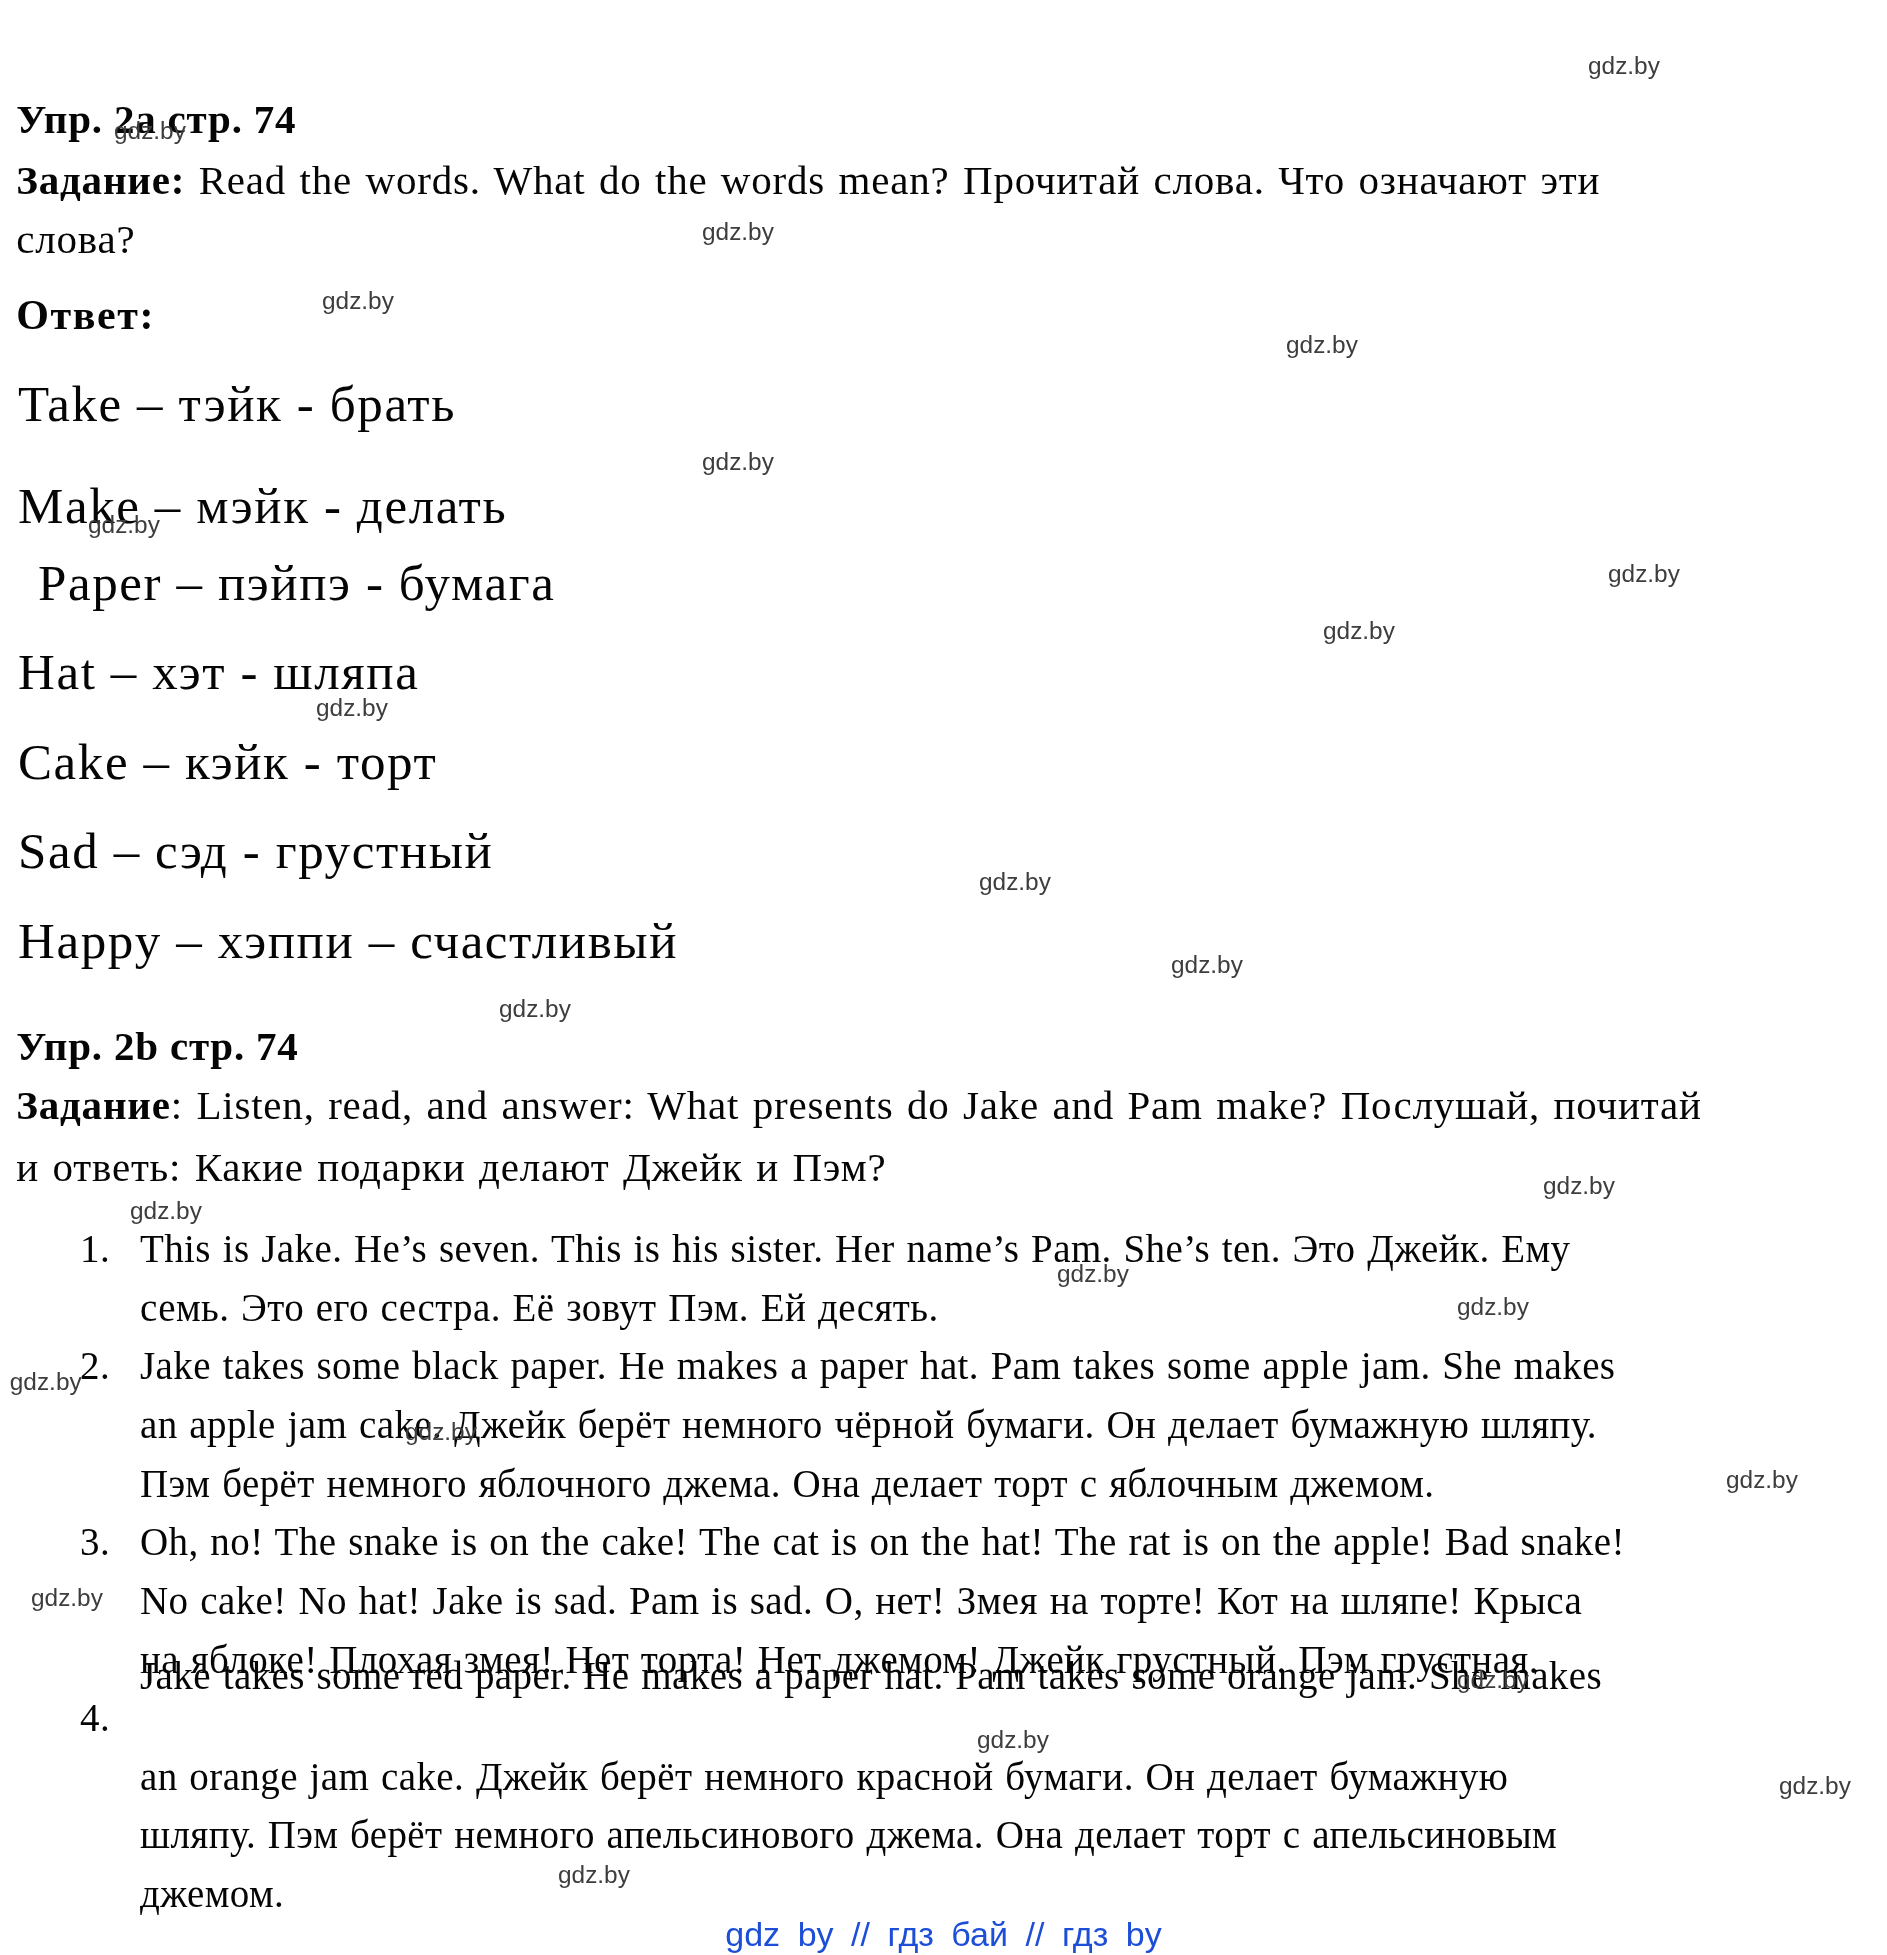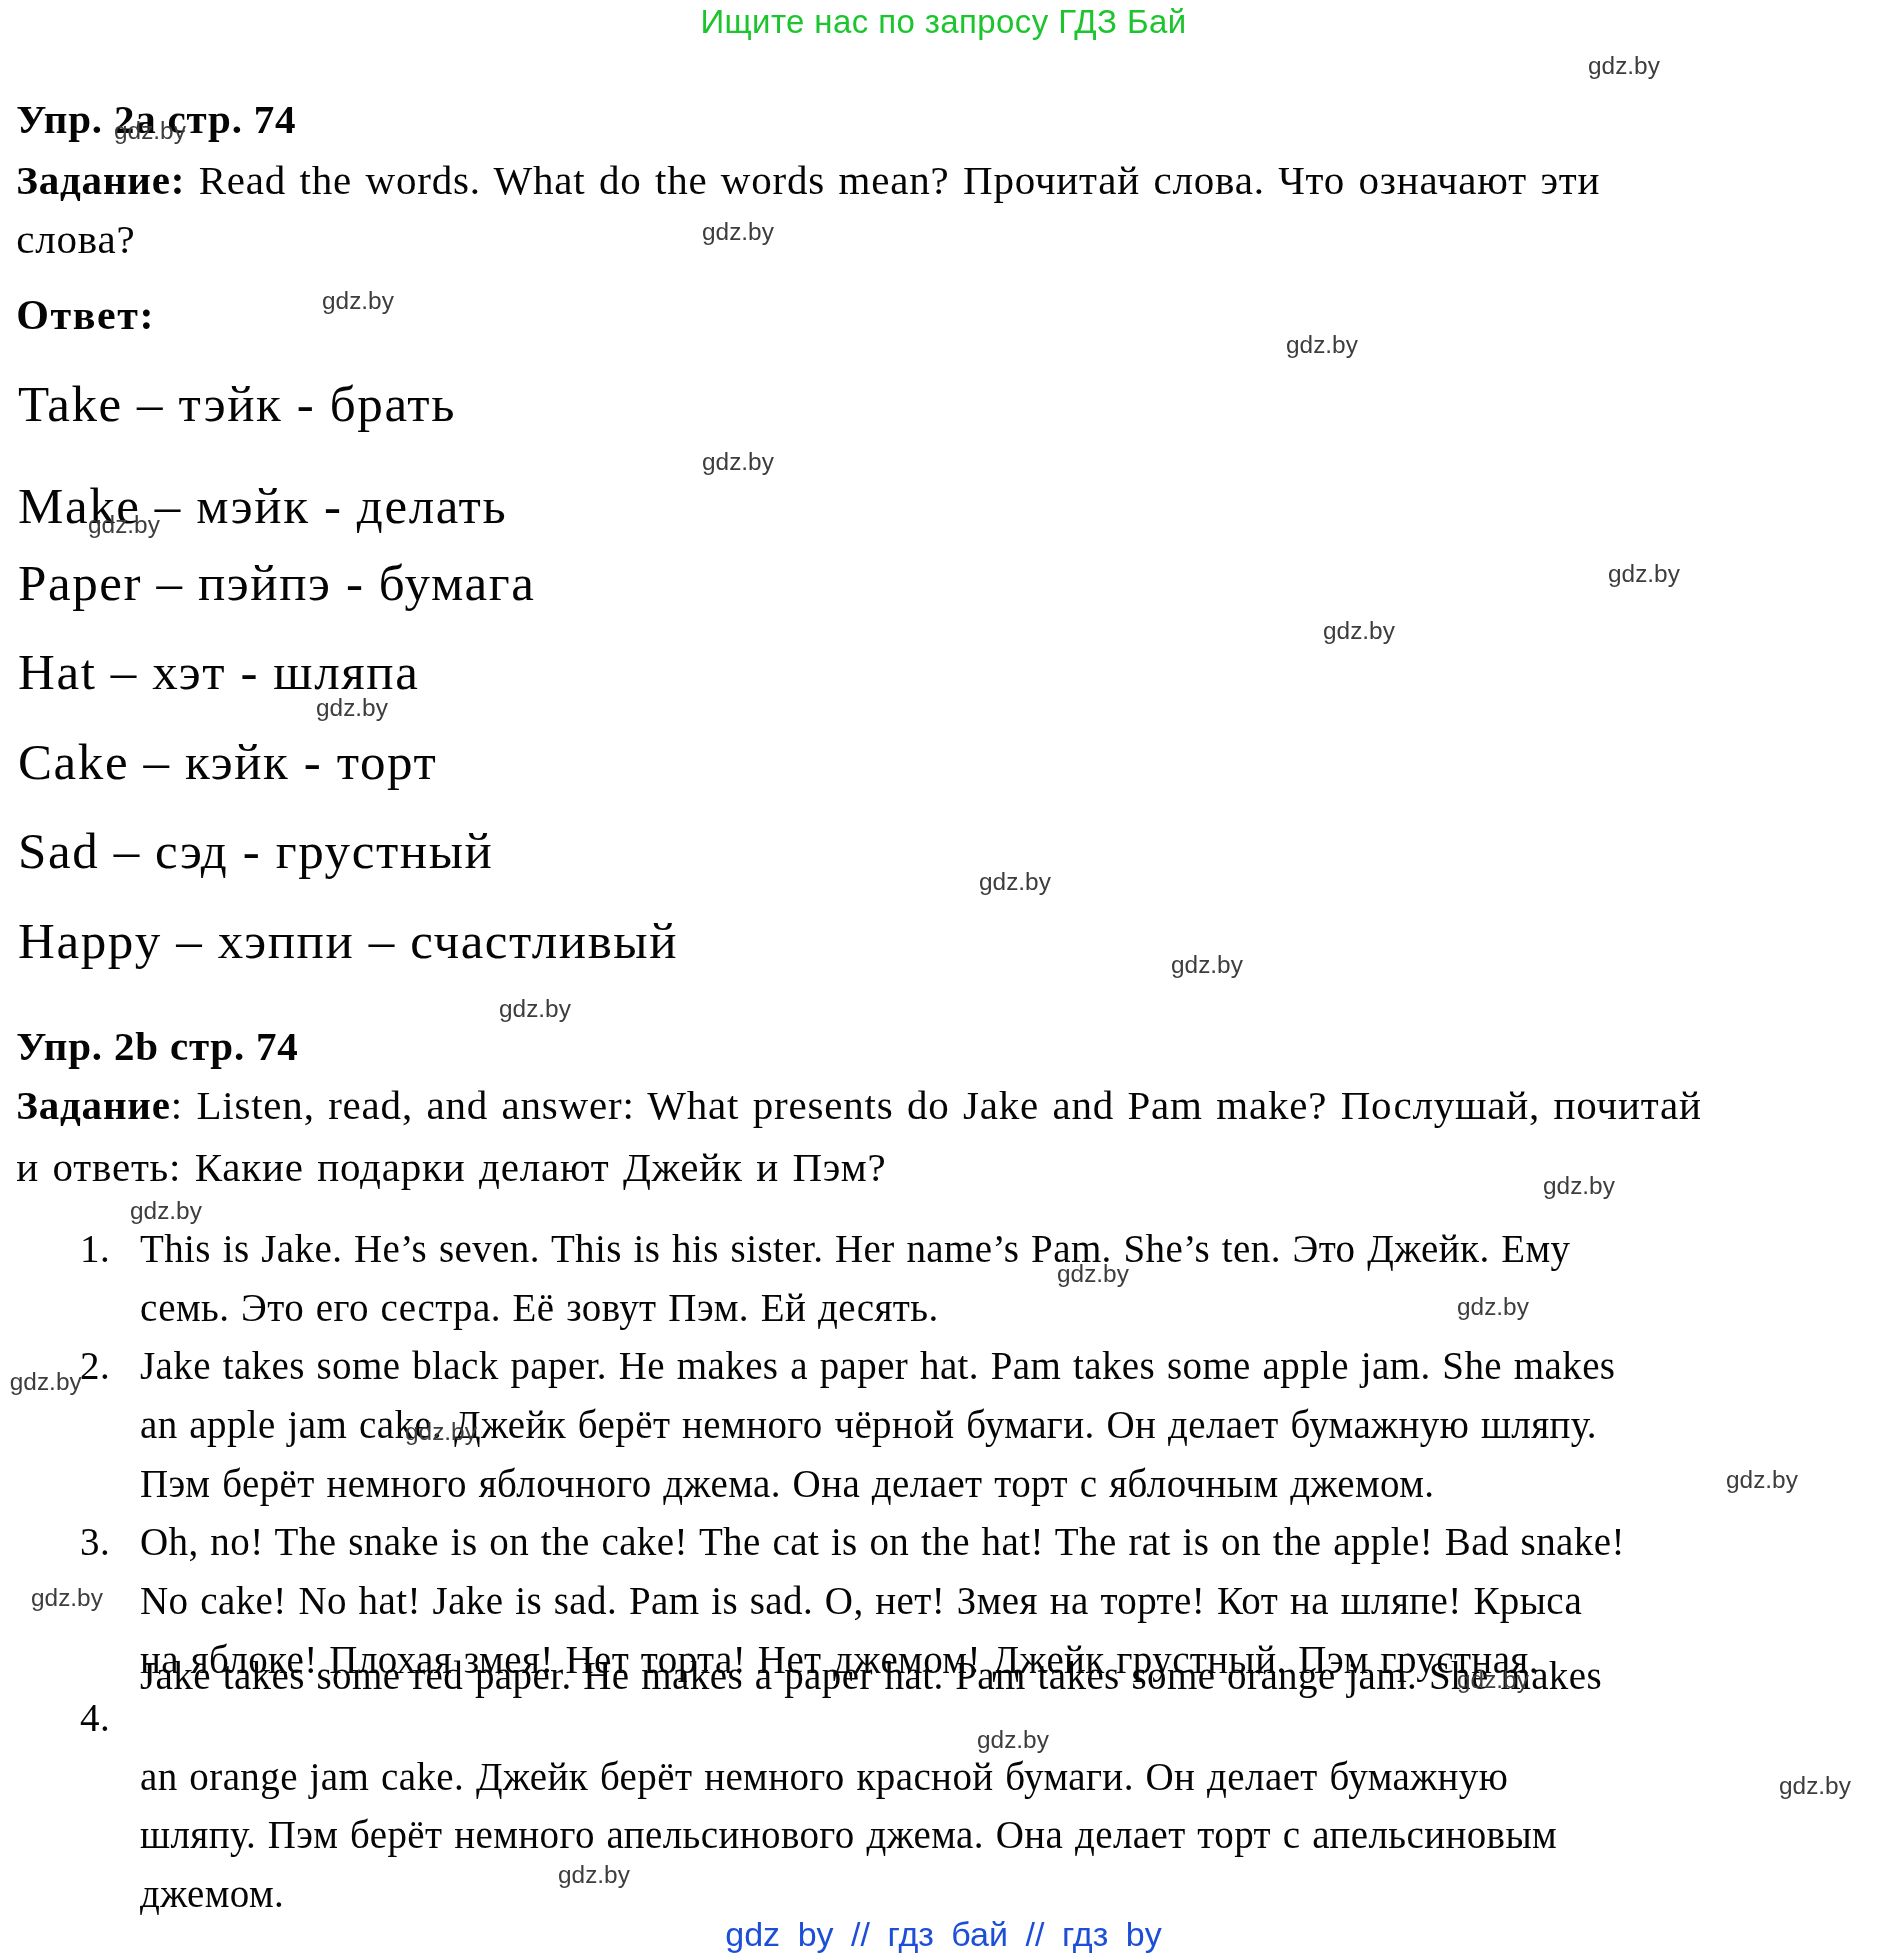--- a/index.html
+++ b/index.html
@@ -21,33 +21,32 @@
   .story-text{position:absolute;left:140px;font-size:39px;letter-spacing:0.4px;word-spacing:1.6px;white-space:nowrap;}
   .wm{position:absolute;font-family:"Liberation Sans", sans-serif;font-size:24.4px;white-space:nowrap;}
   .footer{position:absolute;top:1915px;left:0;width:100%;text-align:center;
           font-family:"Liberation Sans", sans-serif;font-size:34px;font-weight:500;word-spacing:8.1px;}
 </style>
 </head>
 <body>
 
 <div class="page">
 
-  <div class="promo" style="color: rgb(28, 196, 45);">Ищите нас по запросу ГДЗ Бай</div>
 
   <h1 class="h h2a">Упр. 2а стр. 74</h1>
 
   <p class="line t2a1"><b>Задание:</b><span> </span><span>Read the words. What do the words mean? Прочитай слова. Что означают эти</span></p>
   <p class="line t2a2">слова?</p>
 
   <div class="h otvet">Ответ:</div>
 
   <div id="words">
       <div class="word-line" style="top: 375px;">Take – тэйк - брать</div>
       <div class="word-line" style="top: 477px;">Make – мэйк - делать</div>
-      <div class="word-line" style="top: 554px;">Paper – пэйпэ - бумага</div>
+      <div class="word-line" style="top: 554px; margin-left: 20px;">Paper – пэйпэ - бумага</div>
       <div class="word-line" style="top: 643px;">Hat – хэт - шляпа</div>
       <div class="word-line" style="top: 733px;">Cake – кэйк - торт</div>
       <div class="word-line" style="top: 822px;">Sad – сэд - грустный</div>
       <div class="word-line" style="top: 912px;">Happy – хэппи – счастливый</div>
     </div>
 
   <h1 class="h h2b">Упр. 2b стр. 74</h1>
 
   <p class="line t2b1"><b>Задание</b><span>: </span><span>Listen, read, and answer: What presents do Jake and Pam make? Послушай, почитай</span></p>
   <p class="line t2b2">и ответь: Какие подарки делают Джейк и Пэм?</p>

